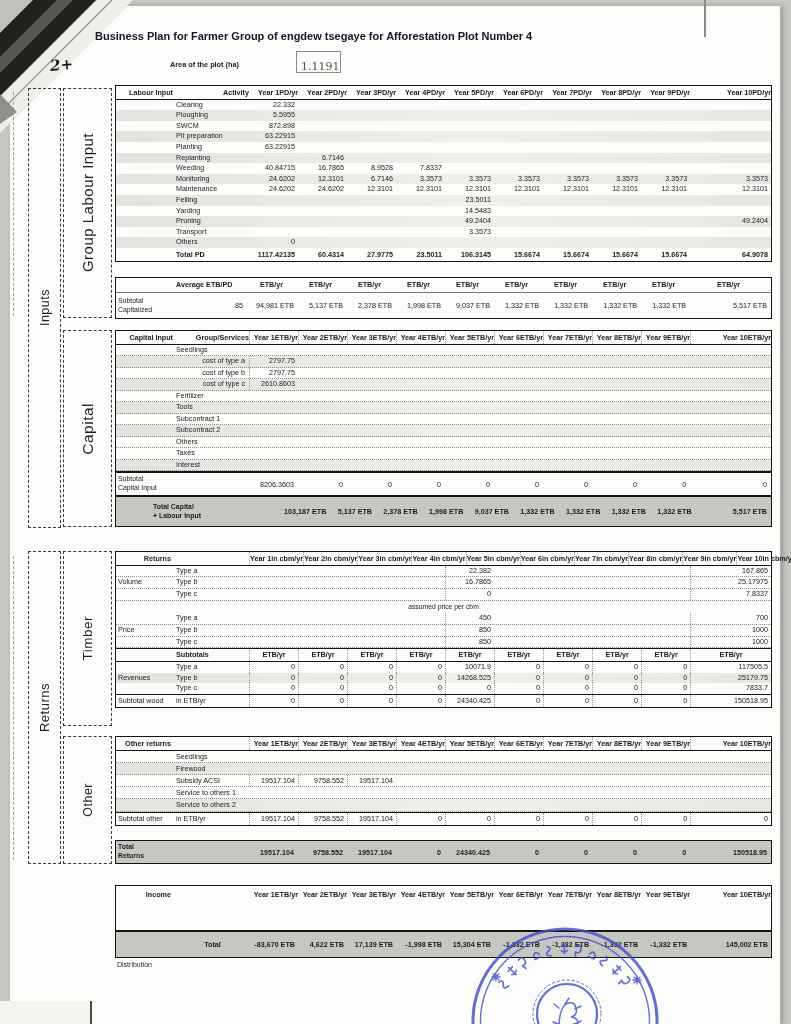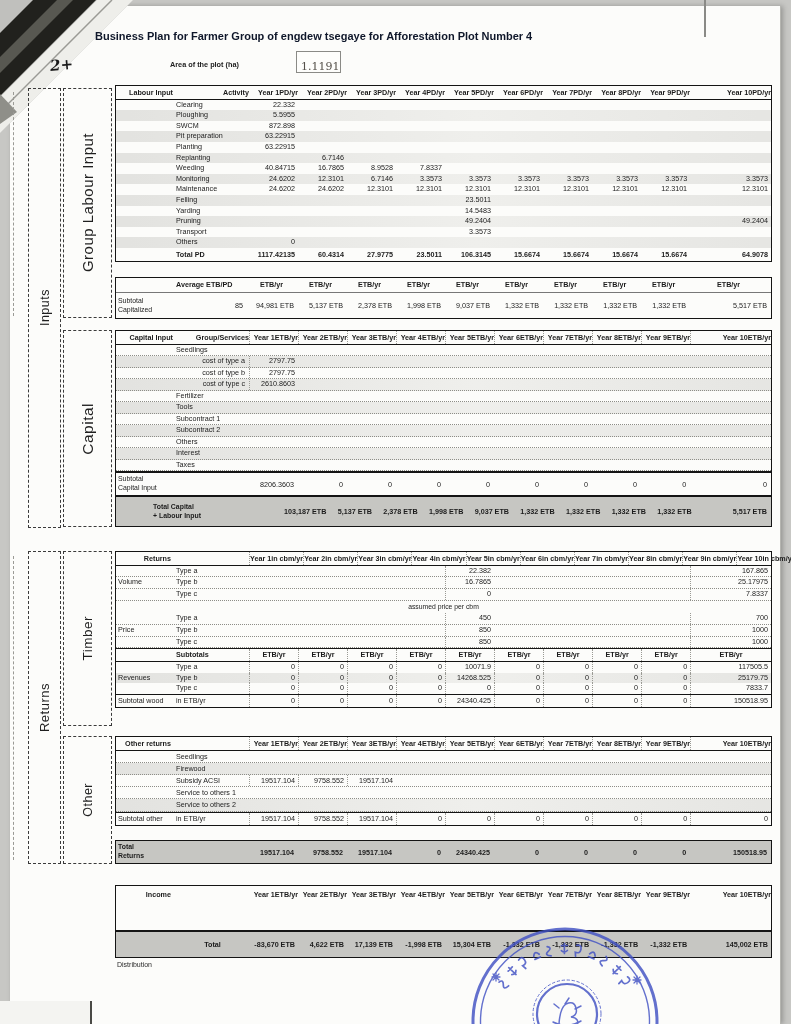--- a/index.html
+++ b/index.html
@@ -568,37 +568,37 @@
       <div class="yc"></div>
       <div class="yc"></div>
       <div class="yc"></div>
       <div class="yc"></div>
       <div class="yc"></div>
       <div class="yc"></div>
       <div class="yc"></div>
       <div class="yc"></div>
       <div class="yc"></div>
     </div>
+    <div class="row data dot">
+      <div class="c1"></div>
+      <div class="c2">Taxes</div>
+      <div class="yc"></div>
+      <div class="yc"></div>
+      <div class="yc"></div>
+      <div class="yc"></div>
+      <div class="yc"></div>
+      <div class="yc"></div>
+      <div class="yc"></div>
+      <div class="yc"></div>
+      <div class="yc"></div>
+      <div class="yc"></div>
+    </div>
     <div class="row data dot shade">
       <div class="c1"></div>
       <div class="c2">Interest</div>
-      <div class="yc"></div>
-      <div class="yc"></div>
-      <div class="yc"></div>
-      <div class="yc"></div>
-      <div class="yc"></div>
-      <div class="yc"></div>
-      <div class="yc"></div>
-      <div class="yc"></div>
-      <div class="yc"></div>
-      <div class="yc"></div>
-    </div>
-    <div class="row data dot">
-      <div class="c1"></div>
-      <div class="c2">Taxes</div>
       <div class="yc"></div>
       <div class="yc"></div>
       <div class="yc"></div>
       <div class="yc"></div>
       <div class="yc"></div>
       <div class="yc"></div>
       <div class="yc"></div>
       <div class="yc"></div>
       <div class="yc"></div>
       <div class="yc"></div>

